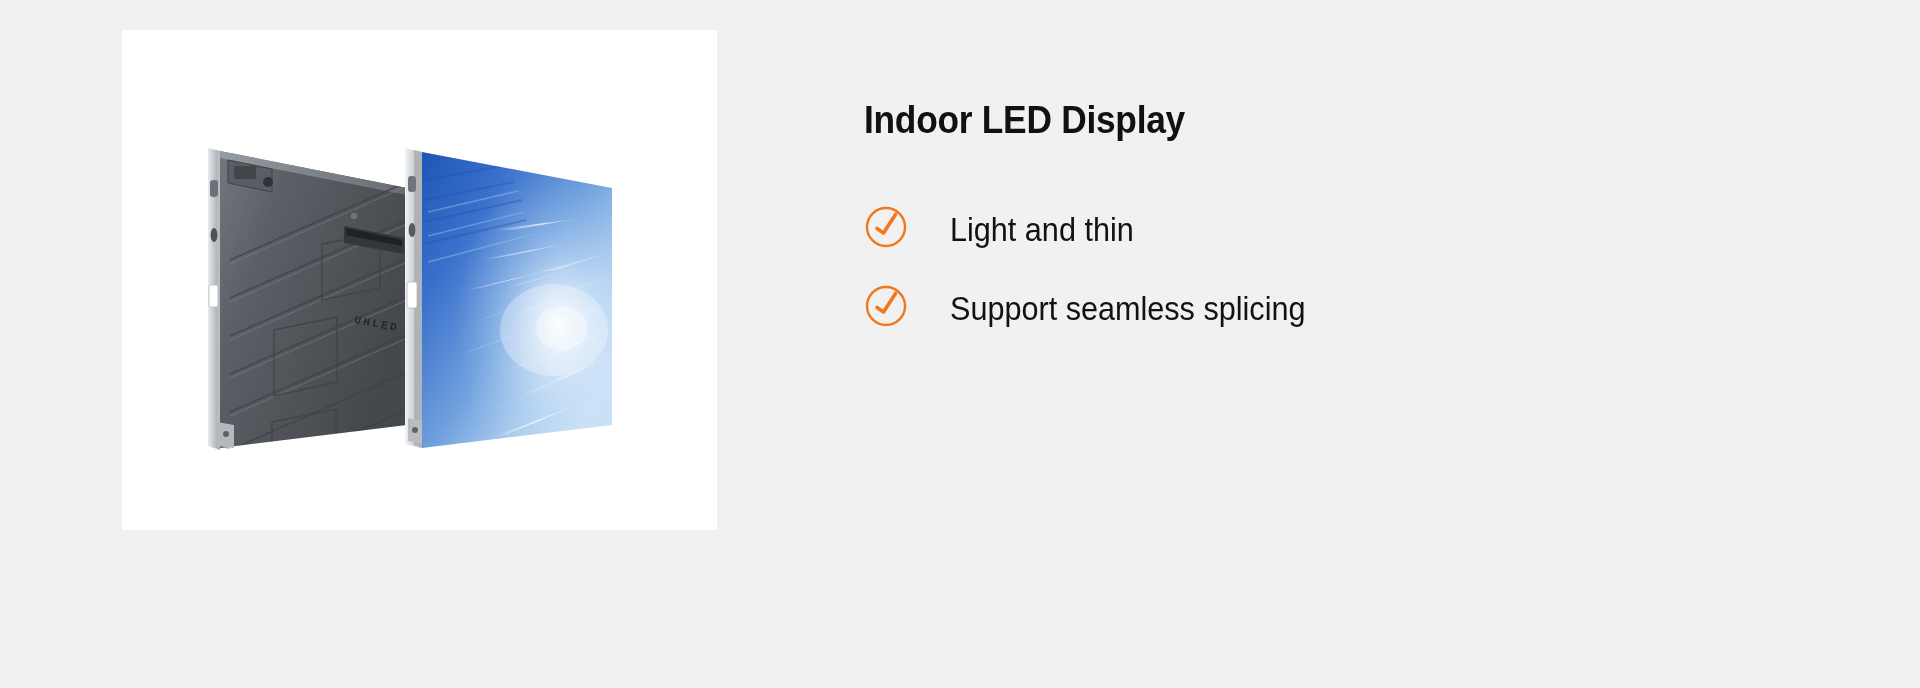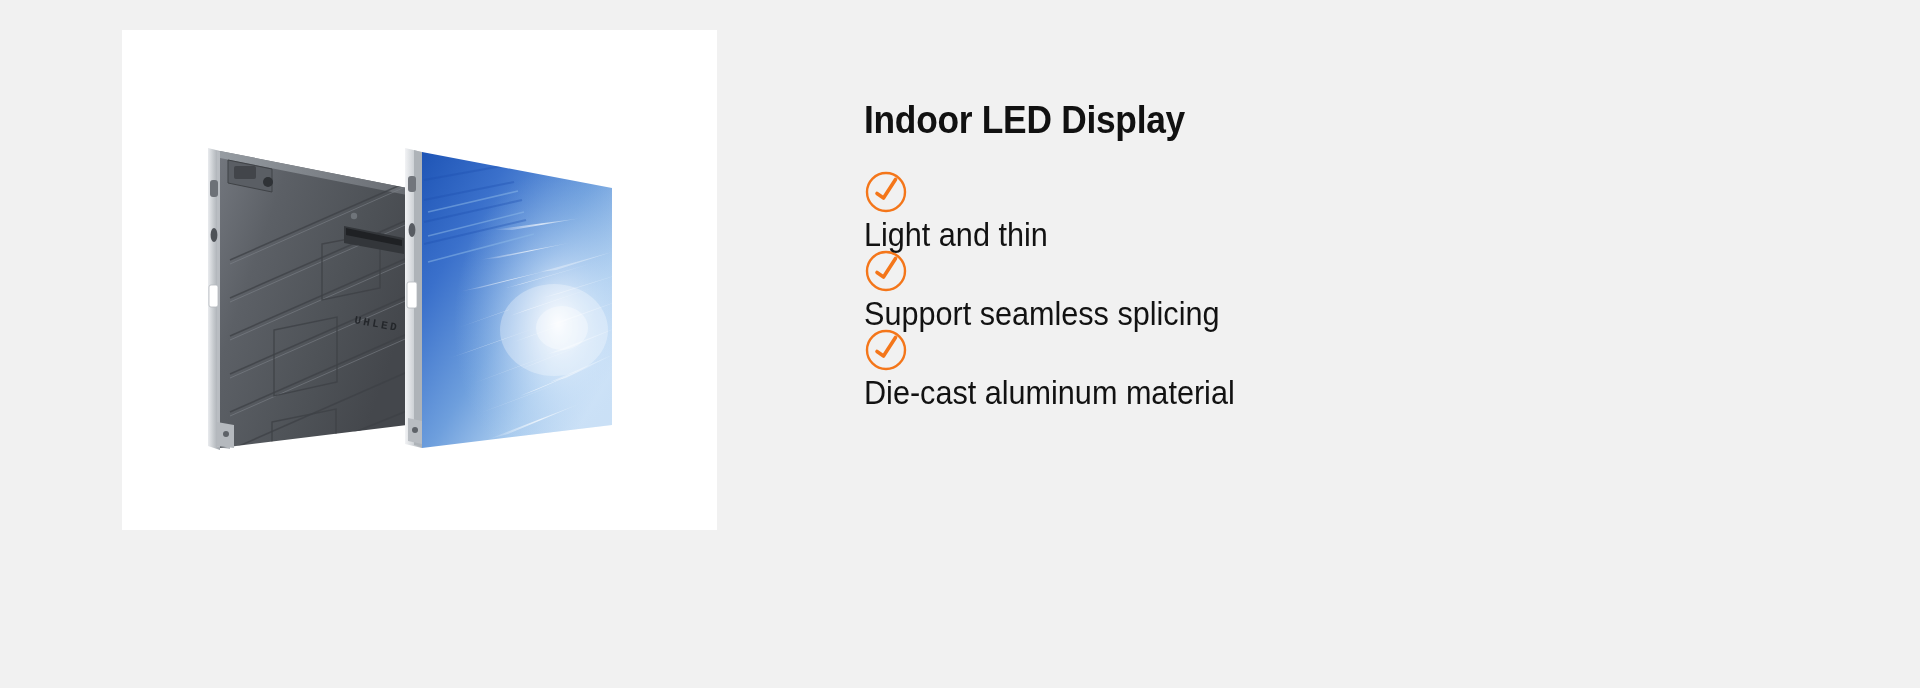--- a/index.html
+++ b/index.html
@@ -68,23 +68,22 @@
   }
 
   .feature-list {
     list-style: none;
     margin: 0;
     padding: 0;
   }
 
   .feature-item {
     display: flex;
-    align-items: flex-start;
+    align-items: flex-end;
     height: 79px;
-    flex-direction: column;
   }
 
   .check-icon {
     flex: 0 0 auto;
     width: 44px;
     height: 44px;
     margin-right: 42px;
     display: block;
   }
   .check-icon svg {
@@ -301,27 +300,18 @@
       <li class="feature-item">
         <span class="check-icon">
           <svg viewBox="0 0 44 44" xmlns="http://www.w3.org/2000/svg">
             <circle cx="22" cy="22" r="19" fill="none" stroke="#f4761a" stroke-width="2.4"></circle>
             <path d="M13 23.5 L19.5 28 L31.5 9.5" fill="none" stroke="#f4761a" stroke-width="3.6" stroke-linecap="round" stroke-linejoin="round"></path>
           </svg>
         </span>
         <span class="feature-text">Support seamless splicing</span>
       </li>
 
-      <li class="feature-item">
-        <span class="check-icon">
-          <svg viewBox="0 0 44 44" xmlns="http://www.w3.org/2000/svg">
-            <circle cx="22" cy="22" r="19" fill="none" stroke="#f4761a" stroke-width="2.4"></circle>
-            <path d="M13 23.5 L19.5 28 L31.5 9.5" fill="none" stroke="#f4761a" stroke-width="3.6" stroke-linecap="round" stroke-linejoin="round"></path>
-          </svg>
-        </span>
-        <span class="feature-text">Die-cast aluminum material</span>
-      </li>
 
 
     </ul>
   </div>
 
 </div>
 
 </body></html>

